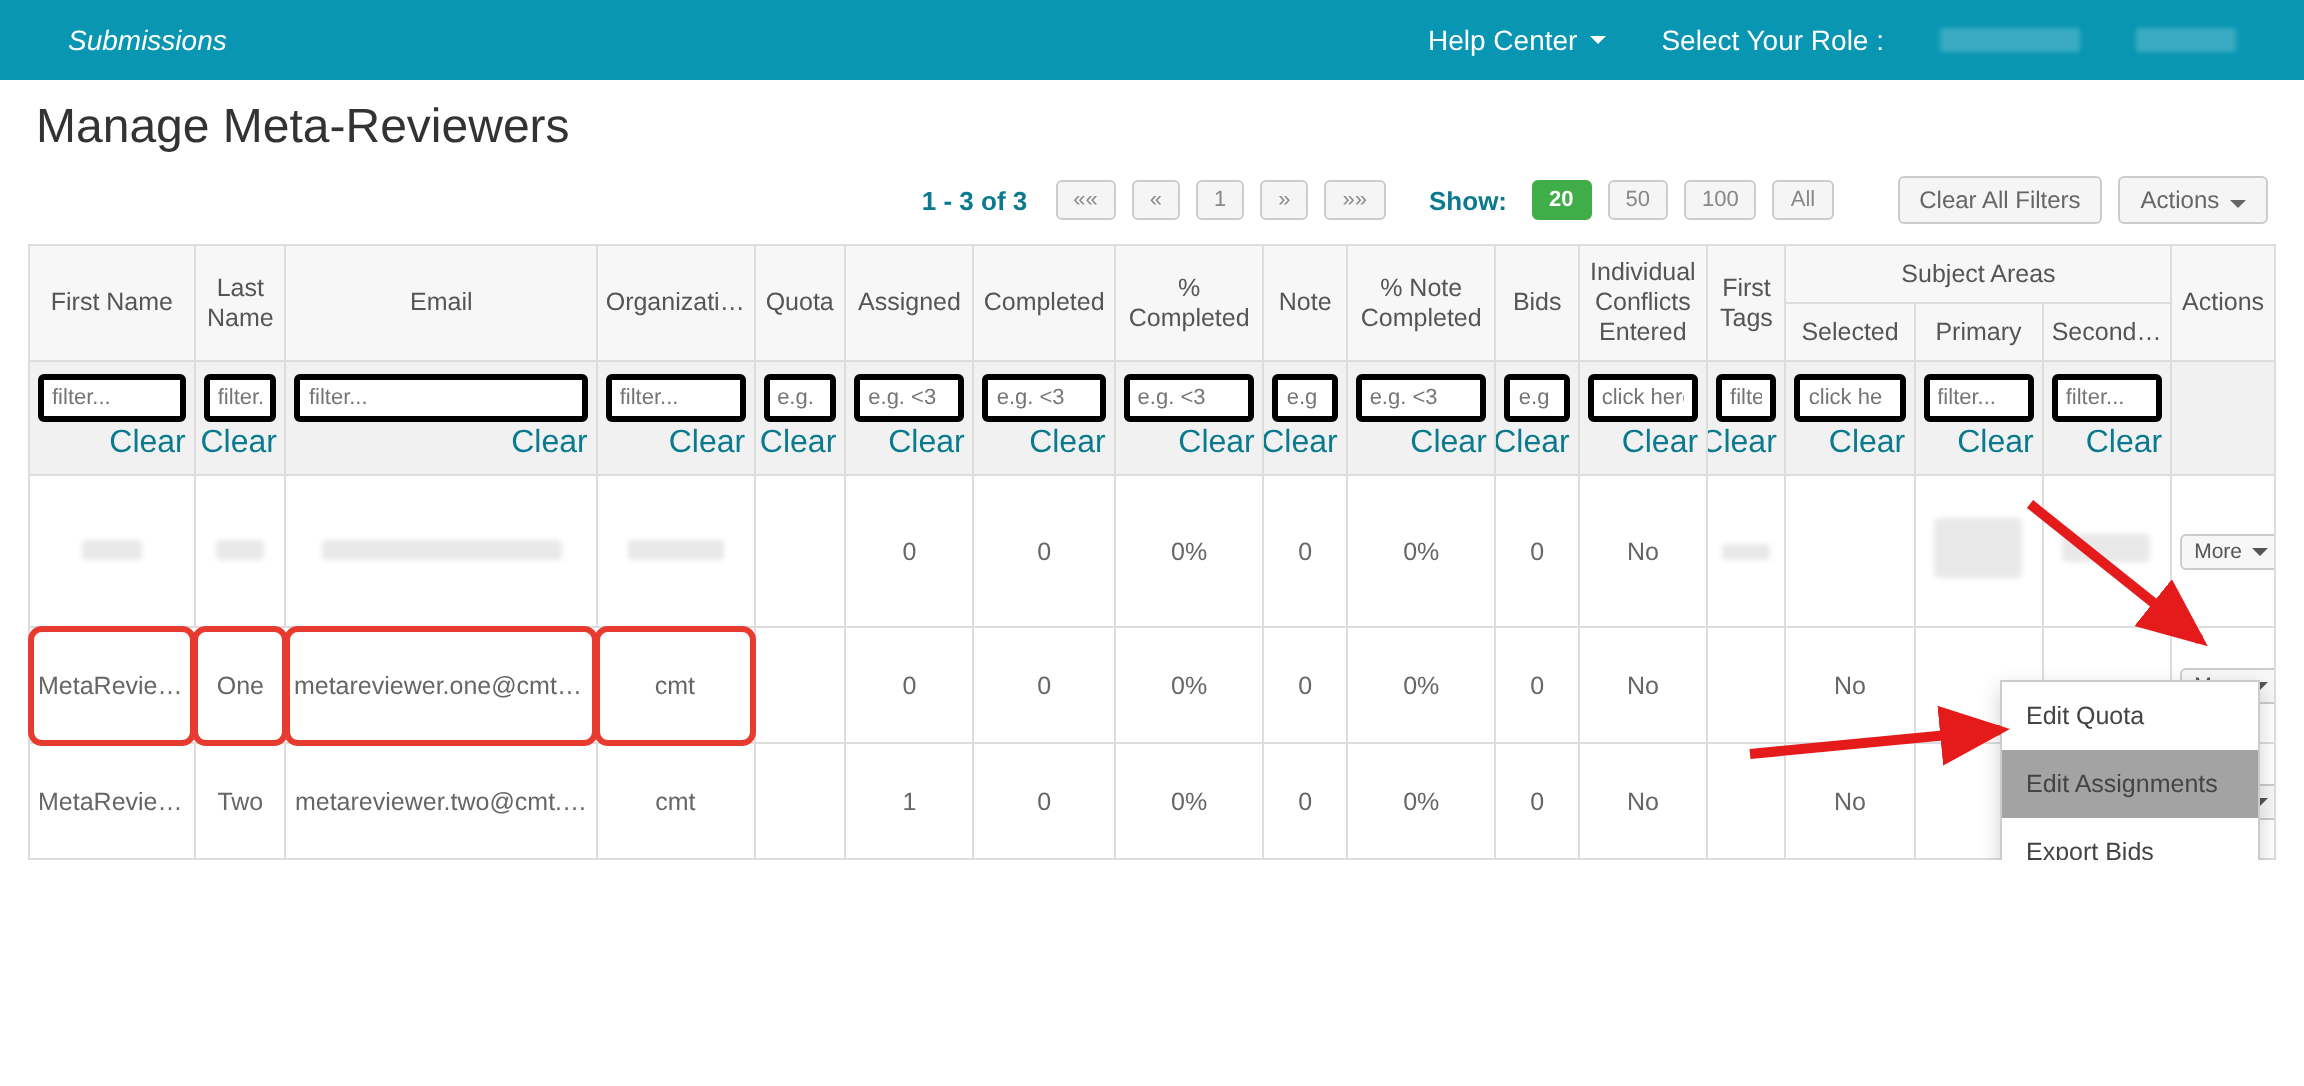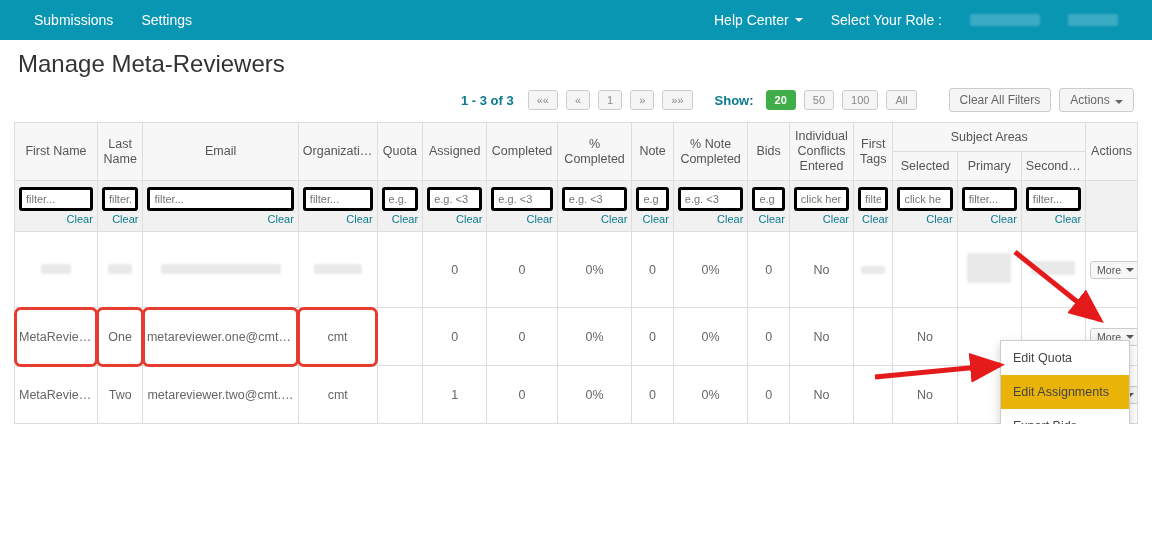--- a/index.html
+++ b/index.html
@@ -12,21 +12,21 @@
     width: 1152px;
   }
   .topnav {
     background: #0996b3;
     height: 40px;
     display: flex;
     align-items: center;
     padding: 0 20px;
     color: #fff;
   }
-  .topnav .left { display: flex; gap: 0; }
+  .topnav .left { display: flex; gap: 0; font-style: italic; }
   .topnav a {
     color: #fff;
     padding: 10px 14px;
     font-size: 14px;
     cursor: pointer;
     display: flex;
     align-items: center;
     gap: 4px;
   }
   .topnav .spacer { flex: 1; }
@@ -91,21 +91,21 @@
   }
   .filter-row td { background: #f1f1f1; padding: 4px 4px 2px; vertical-align: top; height:46px; }
   .filter-row input {
     width: 100%;
     border: 3px solid #000000;
     border-radius: 3px;
     padding: 3px 4px;
     font-size: 11px;
     color: #999;
   }
-  .clear-link { color: #0b7a8f; font-size: 11px; float: right; margin-top: 2px; cursor: pointer; }
+  .clear-link { color: #0b7a8f; font-size: 16px; float: right; margin-top: 2px; cursor: pointer; }
   tbody.data td { height: 58px; font-size: 12.5px; }
   td.leftalign { text-align: left; padding-left: 8px; }
   .blurbox {
     display:inline-block; background:#e9e9e9; border-radius:2px;
     filter: blur(1.2px);
   }
   .link { color: #337ab7; }
   .morebtn {
     display:inline-flex; align-items:center; gap:3px;
     border:1px solid #ccc; border-radius:3px;
@@ -121,30 +121,29 @@
     width: 130px;
     z-index: 20;
   }
   .dropdown .item {
     padding: 10px 12px;
     font-size: 12.5px;
     color: #444;
     cursor: pointer;
     white-space: nowrap;
   }
-  .dropdown .item.hl { background: #eab308; }
+  .dropdown .item.hl { background: #a3a3a3; }
   .arrow-svg { position:absolute; z-index:30; pointer-events:none; }
 </style>
 </head>
 <body>
 
 <div class="topnav">
   <div class="left">
     <a>Submissions</a>
-    <a>Settings</a>
   </div>
   <div class="spacer"></div>
   <a>
       <span>Help Center</span>
       <span class="caret"></span>
     </a>
   <a>Select Your Role :</a>
   <a style="opacity:.2;">
       <span class="blurbox" style="width:70px;height:12px;background:#fff;"></span>
     </a>

